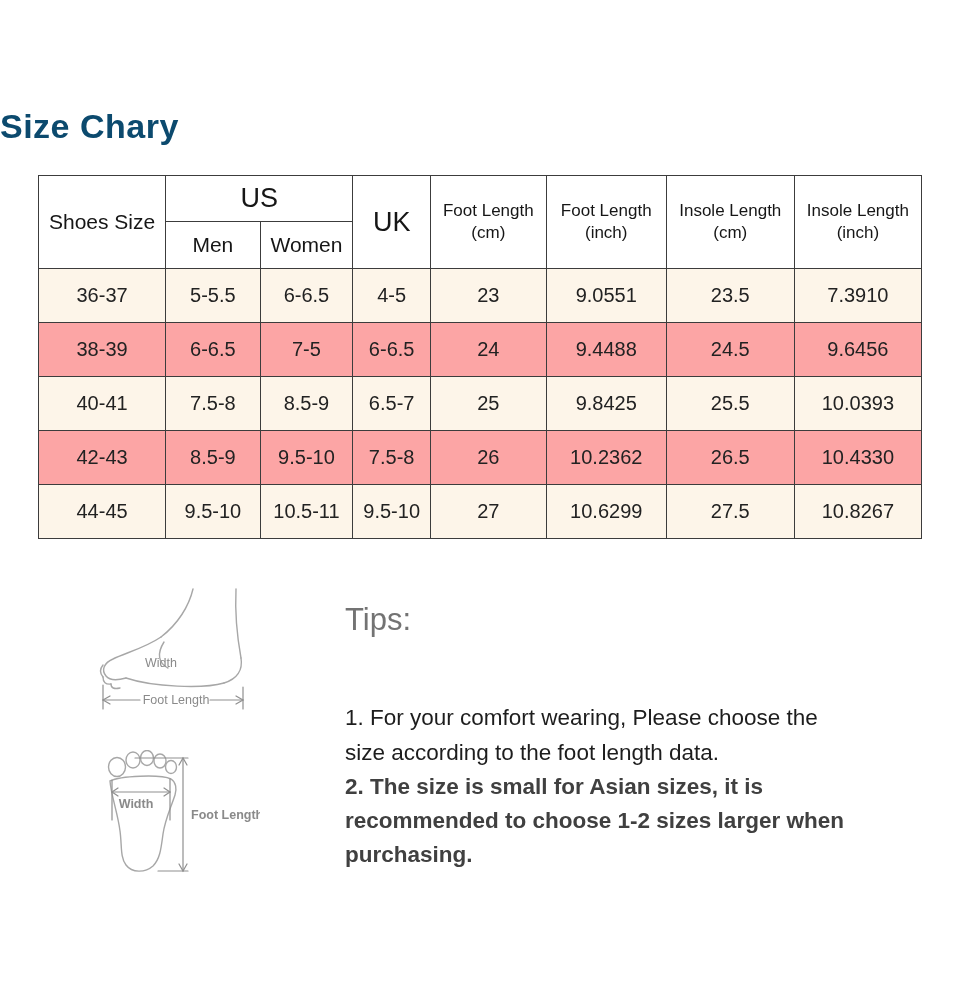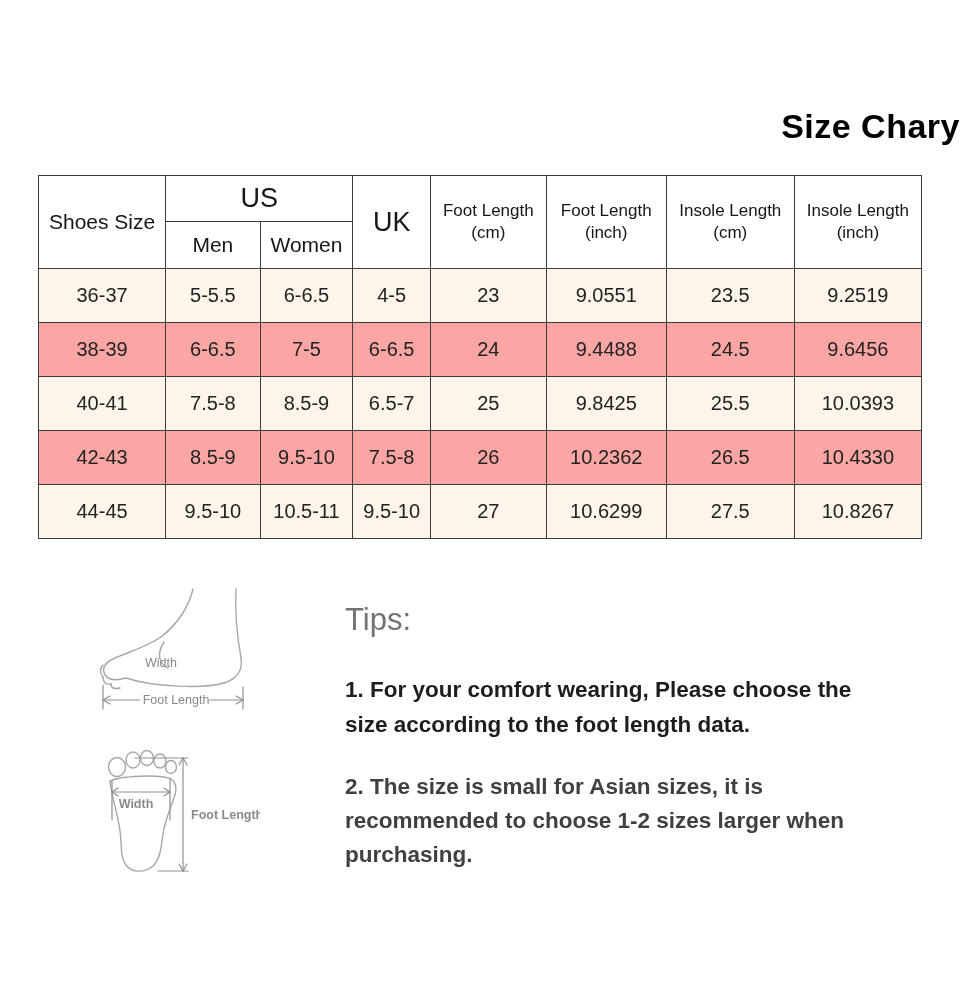--- a/index.html
+++ b/index.html
@@ -13,24 +13,24 @@
     color: #1b1b1b;
     overflow: hidden;
   }
 
   
   .title {
     position: absolute;
     top: 107px;
     left: 0;
     width: 100%;
-    text-align: right;
+    text-align: left;
     font-size: 34px;
     font-weight: 700;
-    color: #000000;
+    color: #0c4a6e;
     letter-spacing: 0.5px;
   }
 
   
   table.size-table {
     position: absolute;
     left: 38px;
     top: 175px;
     width: 884px;
     border-collapse: collapse;
@@ -74,21 +74,21 @@
   }
   .tip {
     position: absolute;
     left: 345px;
     width: 590px;
     white-space: pre-line;
     font-size: 22.5px;
     line-height: 35px;
     color: #1d1d1d;
   }
-  .tip-1 { top: 672px; font-weight: 700; }
+  .tip-1 { top: 700px; font-weight: 400; }
   .tip-2 { top: 770px; font-weight: 700; line-height: 34px; color: #404040; }
 </style>
 </head>
 <body>
 
 <div class="page">
 
   <div class="title">Size Chary</div>
 
   <table class="size-table">
@@ -123,21 +123,21 @@
     </thead>
     <tbody>
       <tr class="row-cream">
         <td>36-37</td>
         <td>5-5.5</td>
         <td>6-6.5</td>
         <td>4-5</td>
         <td>23</td>
         <td>9.0551</td>
         <td>23.5</td>
-        <td>9.2519</td>
+        <td>7.3910</td>
       </tr>
       <tr class="row-alt">
         <td>38-39</td>
         <td>6-6.5</td>
         <td>7-5</td>
         <td>6-6.5</td>
         <td>24</td>
         <td>9.4488</td>
         <td>24.5</td>
         <td>9.6456</td>

